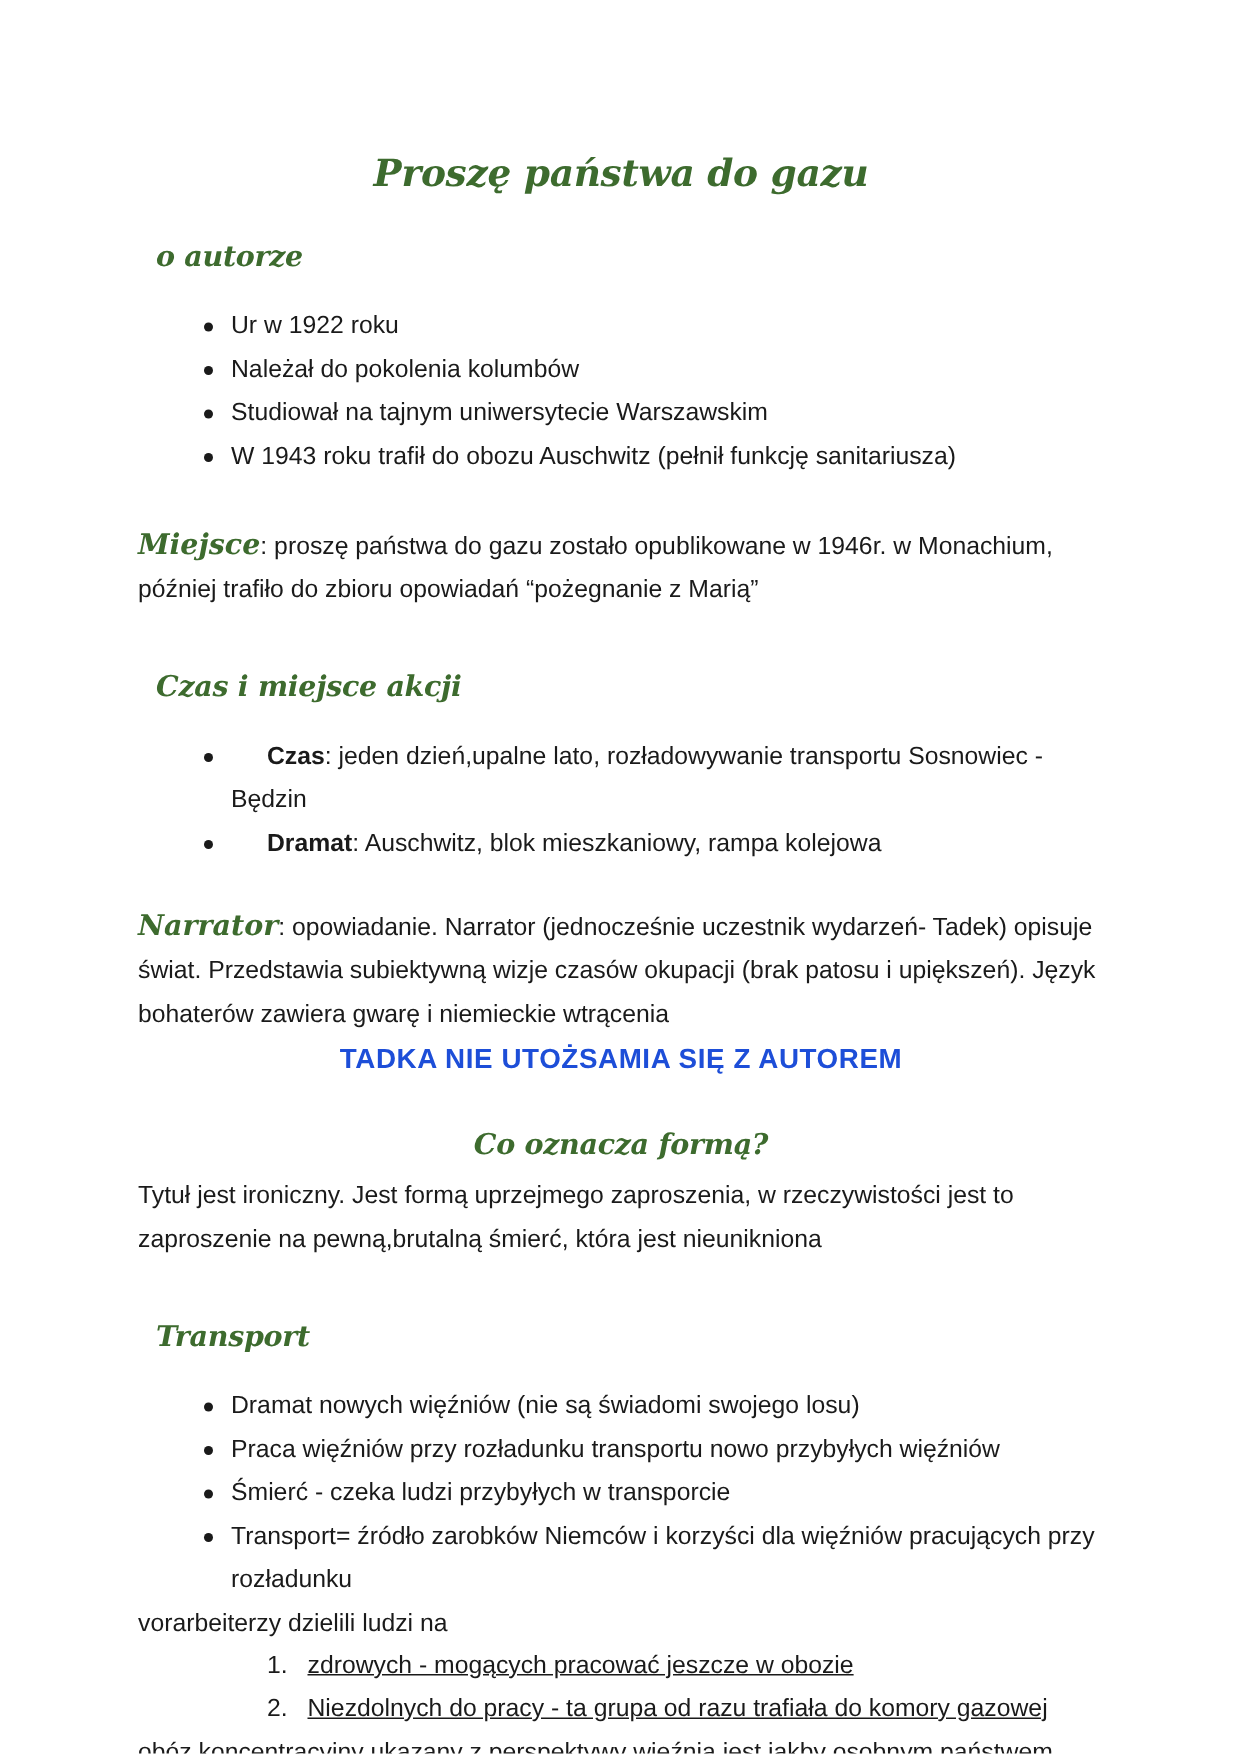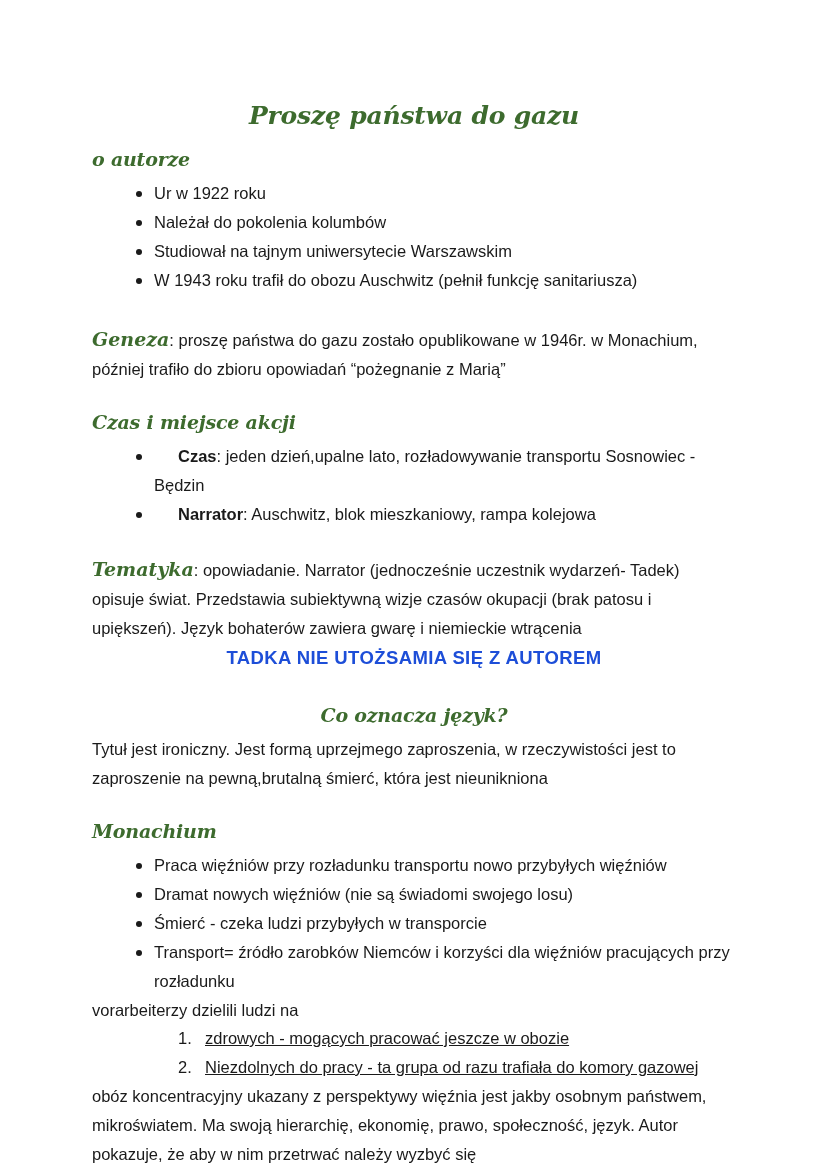--- a/index.html
+++ b/index.html
@@ -36,21 +36,21 @@
 
   .doc-title {
     margin: 0;
     padding-top: 101px;
     text-align: center;
     font-size: 25px;
     line-height: 30px;
   }
 
   .section-head {
-    margin: 0;
+    margin: 12px;
     font-size: 19px;
     line-height: 24px;
   }
 
   .center-head {
     margin: 0;
     text-align: center;
     font-size: 19px;
     line-height: 24px;
   }
@@ -151,56 +151,56 @@
 
   <ul class="bullets">
     <li><span>Ur w 1922 roku</span></li>
     <li><span>Należał do pokolenia kolumbów</span></li>
     <li><span>Studiował na tajnym uniwersytecie Warszawskim</span></li>
     <li><span>W 1943 roku trafił do obozu Auschwitz (pełnił funkcję sanitariusza)</span></li>
   </ul>
 
   <div class="sp-30"></div>
 
-  <p class="para"><span class="inline-head">Geneza</span><span>: proszę państwa do gazu zostało opublikowane w 1946r. w Monachium, później trafiło do zbioru opowiadań “pożegnanie z Marią”</span></p>
+  <p class="para"><span class="inline-head">Miejsce</span><span>: proszę państwa do gazu zostało opublikowane w 1946r. w Monachium, później trafiło do zbioru opowiadań “pożegnanie z Marią”</span></p>
 
   <div class="sp-26"></div>
 
   <h2 class="script section-head">Czas i miejsce akcji</h2>
 
   <div class="sp-8"></div>
 
   <ul class="bullets">
     <li><span class="bold">Czas</span><span>: jeden dzień,upalne lato, rozładowywanie transportu Sosnowiec - Będzin</span></li>
-    <li><span class="bold">Narrator</span><span>: Auschwitz, blok mieszkaniowy, rampa kolejowa</span></li>
+    <li><span class="bold">Dramat</span><span>: Auschwitz, blok mieszkaniowy, rampa kolejowa</span></li>
   </ul>
 
   <div class="sp-26"></div>
 
-  <p class="para"><span class="inline-head">Tematyka</span><span>: opowiadanie. Narrator (jednocześnie uczestnik wydarzeń- Tadek) opisuje świat. Przedstawia subiektywną wizje czasów okupacji (brak patosu i upiększeń). Język bohaterów zawiera gwarę i niemieckie wtrącenia</span></p>
+  <p class="para"><span class="inline-head">Narrator</span><span>: opowiadanie. Narrator (jednocześnie uczestnik wydarzeń- Tadek) opisuje świat. Przedstawia subiektywną wizje czasów okupacji (brak patosu i upiększeń). Język bohaterów zawiera gwarę i niemieckie wtrącenia</span></p>
 
   <p class="emph-line">TADKA NIE UTOŻSAMIA SIĘ Z AUTOREM</p>
 
   <div class="sp-30"></div>
 
-  <h2 class="script center-head">Co oznacza język?</h2>
+  <h2 class="script center-head">Co oznacza formą?</h2>
 
   <div class="sp-8"></div>
 
   <p class="para">Tytuł jest ironiczny. Jest formą uprzejmego zaproszenia, w rzeczywistości jest to zaproszenie na pewną,brutalną śmierć, która jest nieunikniona</p>
 
   <div class="sp-26"></div>
 
-  <h2 class="script section-head">Monachium</h2>
+  <h2 class="script section-head">Transport</h2>
 
   <div class="sp-8"></div>
 
   <ul class="bullets">
+    <li><span>Dramat nowych więźniów (nie są świadomi swojego losu)</span></li>
     <li><span>Praca więźniów przy rozładunku transportu nowo przybyłych więźniów</span></li>
-    <li><span>Dramat nowych więźniów (nie są świadomi swojego losu)</span></li>
     <li><span>Śmierć - czeka ludzi przybyłych w transporcie</span></li>
     <li><span>Transport= źródło zarobków Niemców i korzyści dla więźniów pracujących przy rozładunku</span></li>
   </ul>
 
   <p class="para tight">vorarbeiterzy dzielili ludzi na</p>
 
   <ol class="numbers">
     <li><span>zdrowych - mogących pracować jeszcze w obozie</span></li>
     <li><span>Niezdolnych do pracy - ta grupa od razu trafiała do komory gazowej</span></li>
   </ol>

